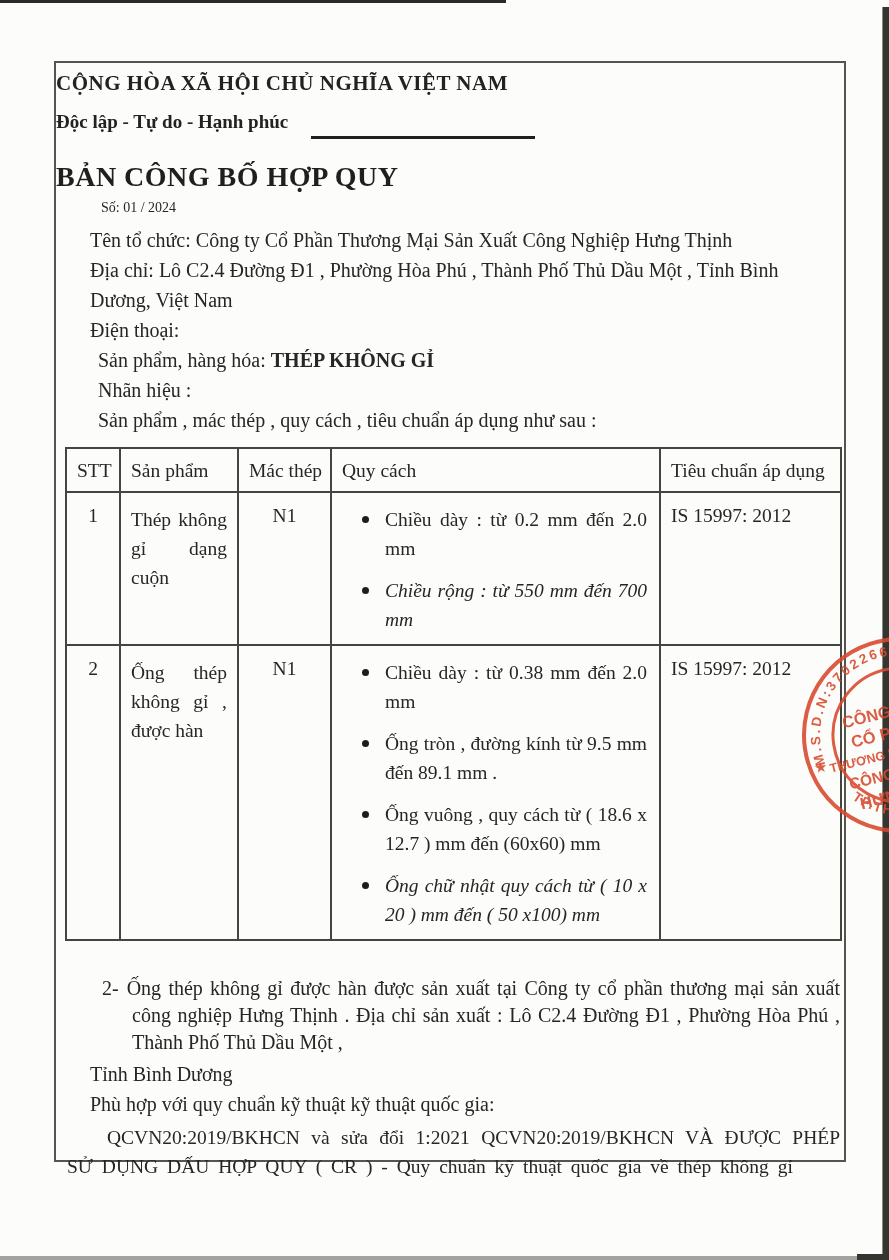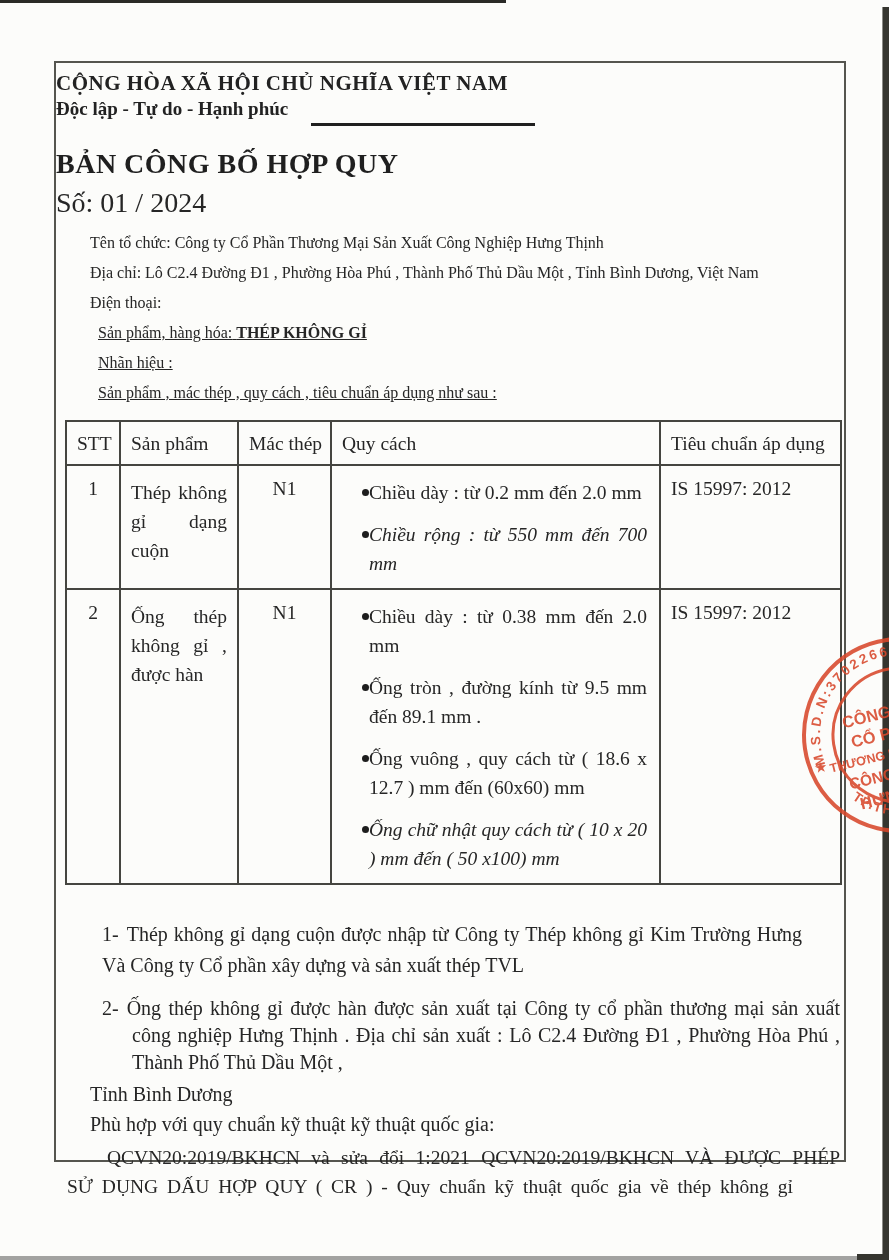--- a/index.html
+++ b/index.html
@@ -21,48 +21,48 @@
   
   .frame {
     position:absolute; left:54px; top:61px;
     width:792px; height:1101px;
     border:2px solid #55554f;
     background:transparent;
   }
 
   .center { text-align:left; }
   .head-country { margin-top:8px; font-size:21px; font-weight:bold; letter-spacing:.5px; color:#222; }
-  .head-motto  { margin-top:2px; font-size:19px; font-weight:bold; color:#222; }
+  .head-motto  { margin-top:15px; font-size:19px; font-weight:bold; color:#222; }
   .motto-underline { width:224px; height:0; border-top:3px solid #1f1f1f; margin:3px auto 0; transform:translateX(-27px); }
   .doc-title { margin-top:22px; font-size:28px; font-weight:bold; letter-spacing:.5px; color:#1f1f1f; }
-  .doc-number { margin-top:7px; font-size:28px; }
-
-  .info { margin:9px 0 12px 34px; width:700px; font-size:16px; line-height:30px; }
+  .doc-number { margin-top:7px; font-size:14px;margin-left:45px; }
+
+  .info { margin:9px 0 12px 34px; width:700px; font-size:20px; line-height:30px; }
   .info p { text-align:left; }
-  .info .indent { padding-left:8px;text-decoration:underline; }
+  .info .indent { padding-left:8px; }
   .bold { font-weight:bold; }
 
   table.spec-table {
     margin:11px 0 0 9px;
     border-collapse:collapse;
     width:775px;
     table-layout:fixed;
     font-size:19.5px;
   }
   .spec-table th, .spec-table td {
     border:2px solid #454540;
     vertical-align:top;
     padding:9px 10px;
   }
   .spec-table th { font-weight:normal; text-align:left; height:44px; padding-top:11px; white-space:nowrap; overflow:hidden; }
   .spec-table th.c, .spec-table td.c { text-align:center; }
   .spec-table td.c { padding-top:12px; }
   .spec-table td.wrapcell { text-align:justify; padding-top:12px; line-height:29px; }
   td.quycach { padding:12px 12px 10px 30px; }
-  .spec { display:flex; margin-bottom:13px; }
+  .spec { display:flex; gap:16px; margin-bottom:13px; }
   .spec:last-child { margin-bottom:0;font-style:italic; }
   .bullet { flex:none; width:7px; height:7px; border-radius:50%; background:#1d1d1d; margin-top:11px; }
   .spec-text { text-align:justify; line-height:29px; flex:1; }
   .row-1 td { height:96px; }
   .row-2 td { height:237px; }
 
   .notes { margin:34px 0 0 46px; width:700px; font-size:20px; }
   .note-1 { line-height:31px; text-align:justify; }
   .note-2 { margin-top:14px; width:738px; line-height:27px; text-align:justify; padding-left:30px; text-indent:-30px; }
   .note-num { padding-right:8px; }
@@ -160,21 +160,20 @@
                 <span class="bullet"></span>
                 <span class="spec-text">Ống chữ nhật quy cách từ ( 10 x 20 ) mm đến ( 50 x100) mm</span>
               </div>
         </td>
         <td style="padding-top:12px;">IS 15997: 2012</td>
       </tr>
     </tbody>
       </table>
 
     <div class="notes">
-      <p class="note-1"><span class="note-num">1-</span><span>Thép không gỉ dạng cuộn được nhập từ Công ty Thép không gỉ Kim Trường Hưng Và Công ty Cổ phần xây dựng và sản xuất thép TVL</span></p>
       <p class="note-2"><span class="note-num">2-</span><span>Ống thép không gỉ được hàn được sản xuất tại Công ty cổ phần thương mại sản xuất công nghiệp Hưng Thịnh . Địa chỉ sản xuất : Lô C2.4 Đường Đ1 , Phường Hòa Phú , Thành Phố Thủ Dầu Một ,</span></p>
     </div>
     <p class="province">Tỉnh Bình Dương</p>
     <p class="conform">Phù hợp với quy chuẩn kỹ thuật kỹ thuật quốc gia:</p>
     <p class="regulation">QCVN20:2019/BKHCN và sửa đổi 1:2021 QCVN20:2019/BKHCN VÀ ĐƯỢC PHÉP SỬ DỤNG DẤU HỢP QUY ( CR ) -  Quy chuẩn kỹ thuật quốc gia về thép không gỉ</p>
 
   </div>
 
   <div class="stamp">
     <svg width="280" height="280" viewBox="0 0 280 280">

